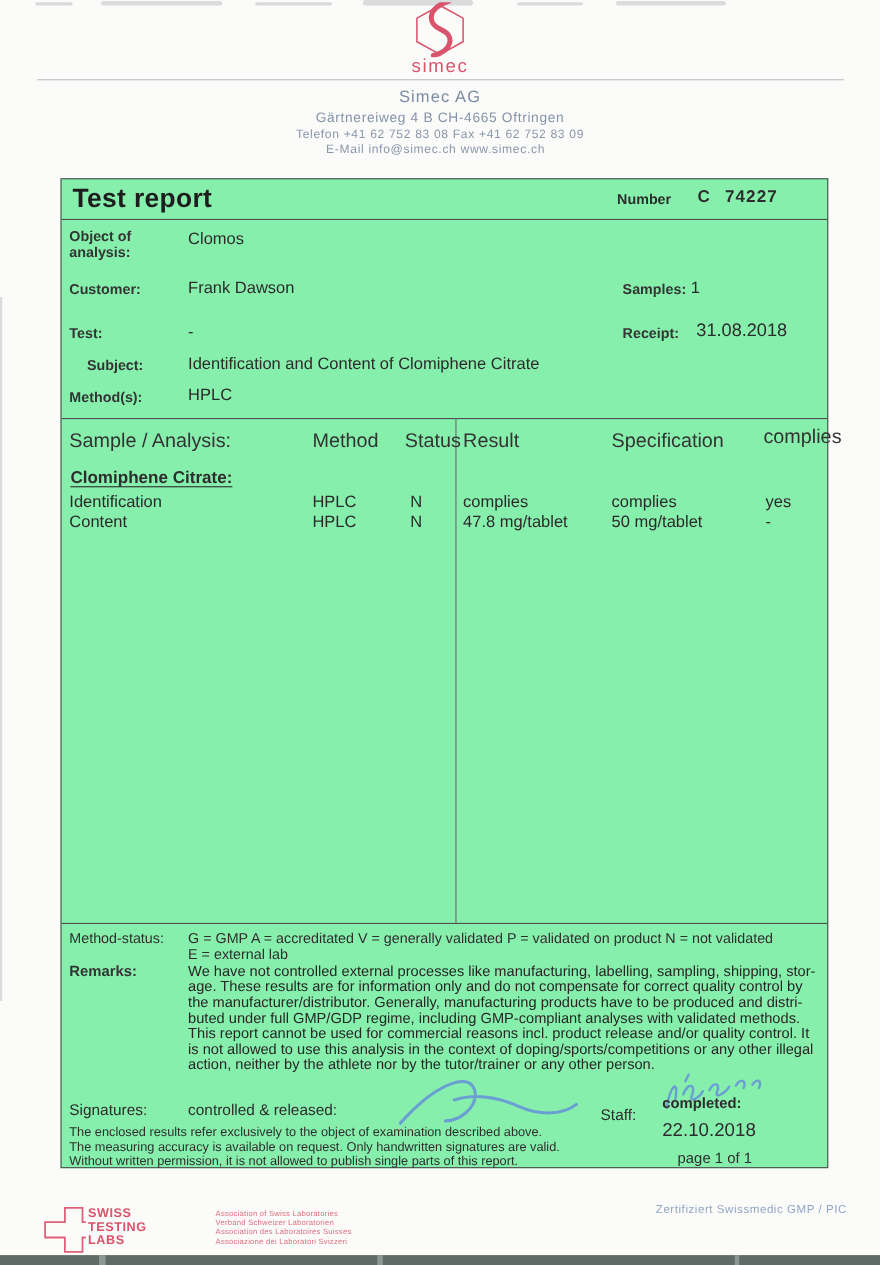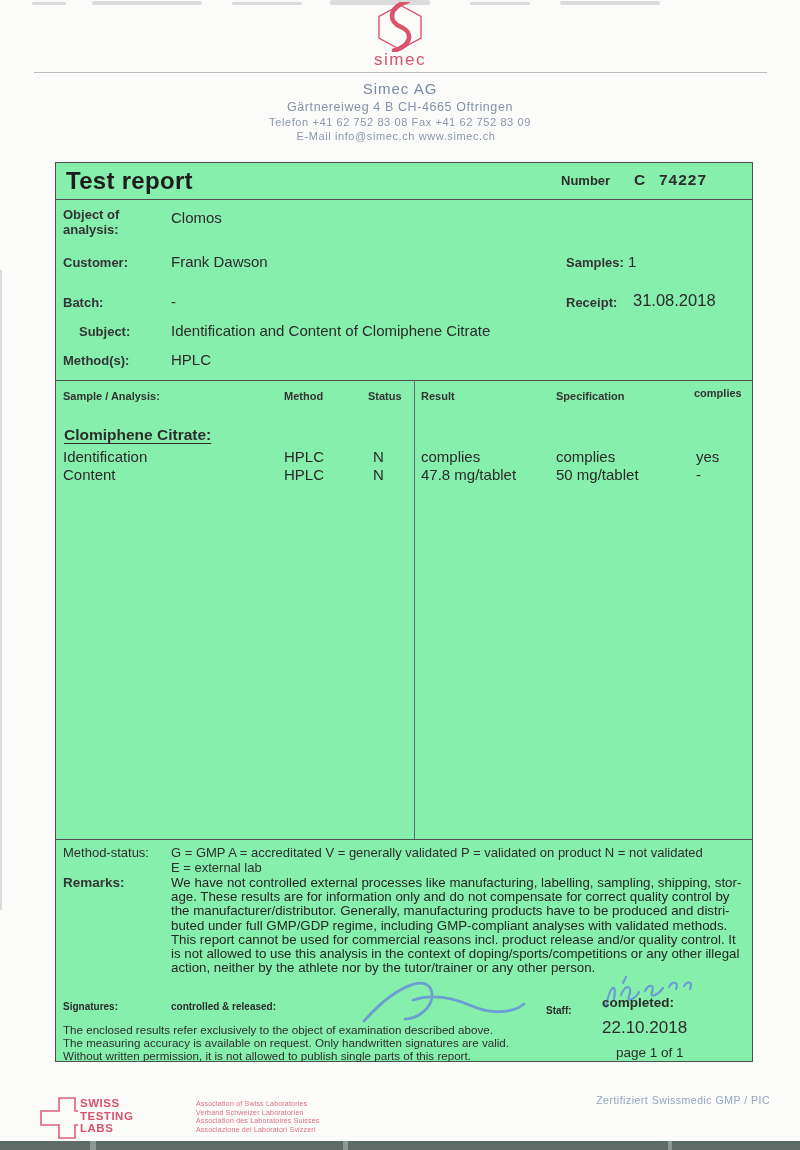--- a/index.html
+++ b/index.html
@@ -27,27 +27,27 @@
   }
   .title-row{left:0;top:0;width:100%;height:36px;border-bottom:1.5px solid #4f4f4f;}
   .report-title{left:10px;top:4px;font-size:24px;font-weight:bold;letter-spacing:.3px;color:#1d1d1d;}
   .num-lbl{left:505px;top:10px;font-size:13px;font-weight:bold;}
   .num-prefix{left:578px;top:8px;font-size:15.5px;font-weight:bold;}
   .num-val{left:603px;top:8px;font-size:15.5px;font-weight:bold;letter-spacing:1px;}
   .lbl{font-size:13px;font-weight:bold;color:#343434;}
   .val{font-size:15px;color:#2b2b2b;}
   .sep{left:0;width:100%;height:0;border-top:1.5px solid #4f4f4f;}
   .vdiv{left:358px;top:217px;width:0;height:459px;border-left:1.5px solid #6b6b6b;}
-  .th{font-size:11px;font-weight:bold;color:#333;}
+  .th{font-size:18px;font-weight:normal;color:#333;}
   .td{font-size:15px;color:#2a2a2a;}
   .group-title{font-size:15.5px;font-weight:bold;text-decoration:underline;text-underline-offset:3px;}
   .ms-txt{font-size:13px;color:#2e2e2e;}
   .rem-line{font-size:13.3px;line-height:14.2px;color:#262626;}
   .legal-line{font-size:11.6px;line-height:13.2px;color:#2e2e2e;}
-  .sig-lbl{font-size:10px;font-weight:bold;}
+  .sig-lbl{font-size:14px;font-weight:normal;}
   .completed-lbl{font-size:13.5px;font-weight:bold;}
   .completed-date{font-size:17px;}
   .page-lbl{font-size:13.5px;}
   
   .stl-text{font-size:11.5px;font-weight:bold;line-height:12.5px;letter-spacing:.5px;background:#fbfbfa;padding:1px 2px;}
   .assoc-line{font-size:7px;line-height:8.6px;letter-spacing:.2px;}
   .cert-text{font-size:10.5px;letter-spacing:.5px;}
   .bottom-bar{left:0;top:1141px;width:800px;height:9px;background:#5e6c68;}
   .bar-gap{top:1141px;height:9px;background:#8c9894;position:absolute;}
   .smudge{background:#c3c7c9;opacity:.6;position:absolute;border-radius:2px;}
@@ -92,21 +92,21 @@
   </div>
 
   <div class="abs lbl" style="left:7px;top:44px;width:78px;">Object of analysis:</div>
   <div class="abs val" style="left:115px;top:46px;">Clomos</div>
 
   <div class="abs lbl" style="left:7px;top:92px;">Customer:</div>
   <div class="abs val" style="left:115px;top:90px;">Frank Dawson</div>
   <div class="abs lbl" style="left:510px;top:92px;">Samples:</div>
   <div class="abs val" style="left:572px;top:90px;">1</div>
 
-  <div class="abs lbl" style="left:7px;top:132px;">Batch:</div>
+  <div class="abs lbl" style="left:7px;top:132px;">Test:</div>
   <div class="abs val" style="left:115px;top:130px;">-</div>
   <div class="abs lbl" style="left:510px;top:132px;">Receipt:</div>
   <div class="abs val" style="left:577px;top:128px;font-size:16.5px;">31.08.2018</div>
 
   <div class="abs lbl" style="left:7px;top:161px;margin-left:16px;">Subject:</div>
   <div class="abs val" style="left:115px;top:159px;">Identification and Content of Clomiphene Citrate</div>
 
   <div class="abs lbl" style="left:7px;top:190px;">Method(s):</div>
   <div class="abs val" style="left:115px;top:188px;">HPLC</div>
 

